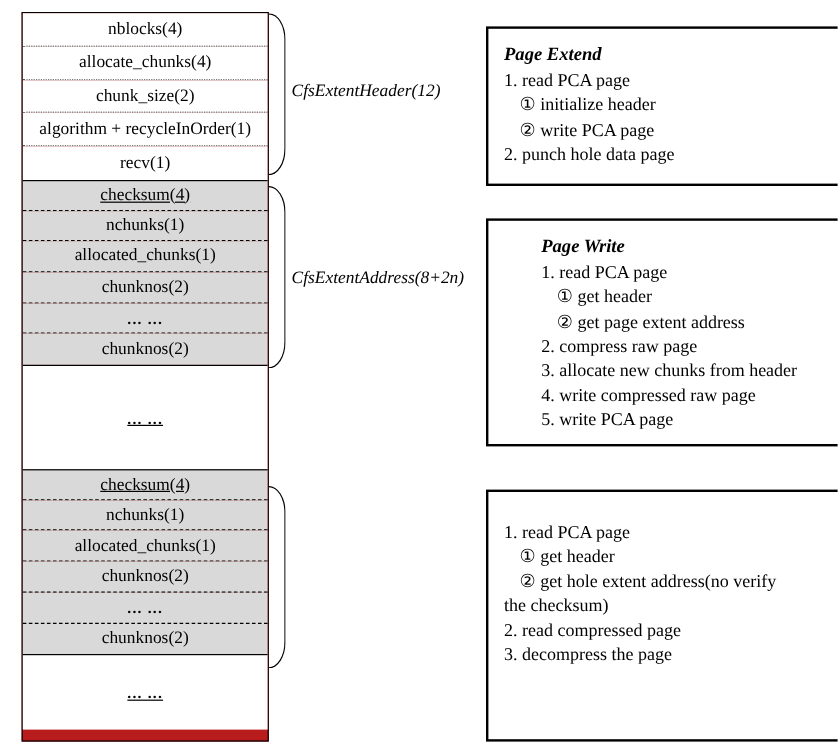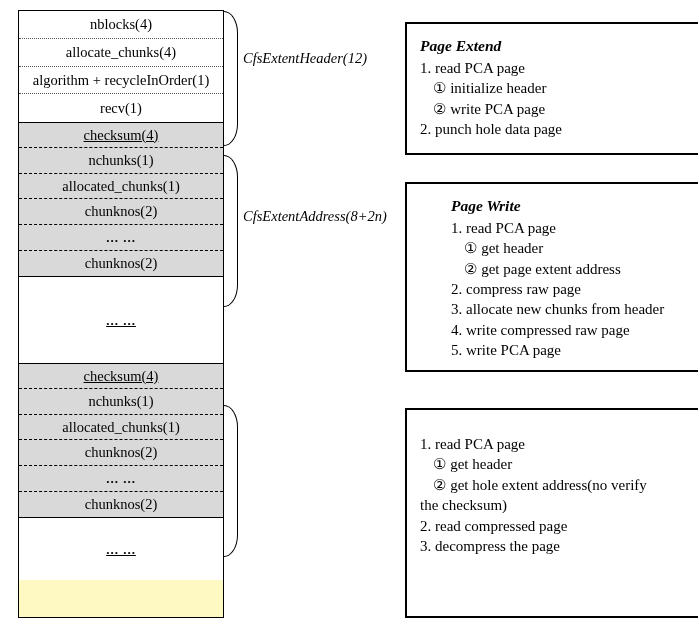--- a/index.html
+++ b/index.html
@@ -17,21 +17,21 @@
 
   
   #layout-table {
     position: absolute;
     left: 18px;
     top: 10px;
     width: 206px;
     height: 608px;
     border: 1.5px solid #000;
     box-sizing: border-box;
-    background: #fef9c3;
+    background: #b91c1c;
   }
   .row {
     box-sizing: border-box;
     width: 100%;
     display: flex;
     align-items: center;
     justify-content: center;
     font-size: 14.5px;
     color: #000;
     line-height: 1;
@@ -120,20 +120,23 @@
 
 <div id="layout-table">
 
   <div class="row hdr">
     <span>nblocks(4)</span>
   </div>
   <div class="row hdr">
     <span>allocate_chunks(4)</span>
   </div>
   <div class="row hdr">
+    <span>chunk_size(2)</span>
+  </div>
+  <div class="row hdr">
     <span>algorithm + recycleInOrder(1)</span>
   </div>
   <div class="row hdr last">
     <span>recv(1)</span>
   </div>
 
   <div class="row ext sep-solid">
     <span>checksum(4)</span>
   </div>
   <div class="row ext">
@@ -174,24 +177,24 @@
   <div class="row ext last">
     <span>chunknos(2)</span>
   </div>
 
   <div class="row filler filler-2 sep-solid">
     <span class="dots">... ...</span>
   </div>
 </div>
 
 <div class="brace" style="left:224px; top:11px; height:135px;"></div>
-<div class="brace-label" style="left:243px; top:50px;">CfsExtentHeader(12)</div>
+<div class="brace-label" style="left:243px; top:68px;">CfsExtentHeader(12)</div>
 
 <div class="brace" style="left:224px; top:155px; height:152px;"></div>
-<div class="brace-label" style="left:243px; top:208px;">CfsExtentAddress(8+2n)</div>
+<div class="brace-label" style="left:243px; top:224px;">CfsExtentAddress(8+2n)</div>
 
 <div class="brace" style="left:224px; top:405px; height:152px;"></div>
 
 <div class="info-box" style="top:22px; height:133px;">
   <div class="info-title">Page Extend</div>
   <div class="info-line">1. read PCA page</div>
   <div class="info-line indent">① initialize header</div>
   <div class="info-line indent">② write PCA page</div>
   <div class="info-line">2. punch hole data page</div>
 </div>

